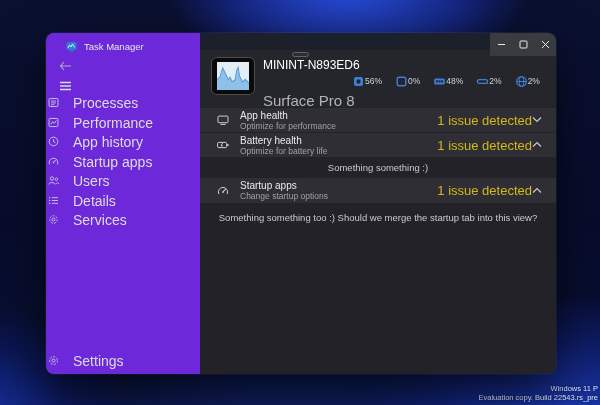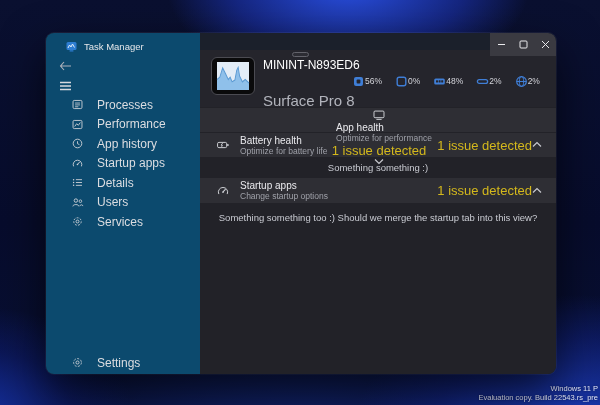--- a/index.html
+++ b/index.html
@@ -11,30 +11,30 @@
       radial-gradient(220px 160px at -4% 104%, #1733a8 0%, rgba(15,30,120,.5) 45%, rgba(6,10,45,0) 72%),
       radial-gradient(420px 300px at 50% 120%, #14297e 0%, rgba(10,20,90,0) 70%),
       linear-gradient(180deg,#0a1030 0%, #070c2c 55%, #081034 100%);}
   .watermark{position:absolute;right:2px;bottom:3px;text-align:right;color:#e7ecff;
     font-size:7.5px;line-height:9px;text-shadow:0 0 2px rgba(0,0,30,.6);}
   
   .window{position:absolute;left:46px;top:33px;width:510px;height:341px;border-radius:8px;
     background:#1b202b;box-shadow:0 18px 45px rgba(0,0,0,.65), 0 0 0 1px rgba(255,255,255,.07);
     overflow:hidden;}
   
-  .sidebar{position:absolute;left:0;top:0;width:154px;height:100%;background:#0c4a6e;color:#d7d9de;}
+  .sidebar{position:absolute;left:0;top:0;width:154px;height:100%;background:#6d28d9;color:#d7d9de;}
   .app-title{position:absolute;left:20px;top:8px;display:flex;align-items:center;gap:7px;
     font-size:9.5px;color:#e6e7ea;}
   .iconbtn{position:absolute;left:8px;width:22px;height:17px;display:flex;align-items:center;
     justify-content:center;background:none;border:0;padding:0;color:#aeb2bb;cursor:default;}
   .back{top:24px;}
   .navtoggle{top:44px;color:#d7d9de;}
   .nav{position:absolute;left:0;top:62px;width:100%;}
-  .nav-item{height:19.5px;display:flex;align-items:center;gap:12px;padding-left:24px;
-    font-size:12px;color:#dcdde1;cursor:default;}
+  .nav-item{height:19.5px;display:flex;align-items:flex-start;gap:12px;padding-left:0;
+    font-size:14px;color:#dcdde1;cursor:default;}
   .nav-item .ni{width:15px;height:15px;display:flex;align-items:center;justify-content:center;color:#cfd2d8;}
   .settings-item{position:absolute;left:0;top:320px;width:100%;}
   
   .main-panel{position:absolute;left:154px;top:17px;width:356px;height:324px;background:#222228;
     border-radius:0 0 8px 0;}
   .controls{position:absolute;left:444px;top:0;width:66px;height:23px;background:#3a3a41;
     border-radius:0 8px 0 0;display:flex;}
   .ctl{flex:1;display:flex;align-items:center;justify-content:center;color:#e9e9ec;cursor:default;}
   
   .header-card{position:absolute;left:0;top:0;width:356px;height:57px;background:#25252c;}
@@ -45,21 +45,21 @@
   .thumb svg{width:100%;height:100%;display:block;border-radius:2px;}
   .dev-name{position:absolute;left:63px;top:8px;font-size:12px;font-weight:normal;color:#ffffff;}
   .dev-model{position:absolute;left:63px;top:25px;font-size:15px;color:#b2b4bc;margin-top:17px;}
   .stats{position:absolute;left:152px;top:24px;height:14px;display:flex;align-items:center;gap:13px;}
   .stat{display:flex;align-items:center;}
   .stat .si{width:13px;height:13px;color:#3f7ed6;display:flex;}
   .stat .sv{font-size:8.5px;color:#d3d4da;}
   
   .rows{position:absolute;left:0;top:58px;width:356px;}
   .row{height:24px;background:#2e2e34;display:flex;align-items:center;padding:0 14px 0 16px;cursor:default;}
-  .row.mb{margin-bottom:1px;flex-direction:column;}
+  .row.mb{margin-bottom:1px;}
   .row .ri{width:14px;height:14px;color:#d2d4d9;display:flex;flex-shrink:0;}
   .row .rt{margin-left:10px;flex:1;min-width:0;}
   .row .rt .t1{font-size:10px;line-height:11px;color:#eaeaee;}
   .row .rt .t2{font-size:8.5px;line-height:10px;color:#9fa1a9;}
   .row .status{font-size:13px;color:#d4b81c;}
   .row .chev{width:10px;height:8px;color:#c7c8ce;display:flex;}
   .expand{display:flex;align-items:center;justify-content:center;font-size:9.5px;color:#c9cbd2;}
   .expand.e1{height:21px;}
   .expand.e2{height:28px;}
   svg{overflow:visible;}
@@ -134,38 +134,38 @@
                 <path d="M3.2 11.5 A5.3 5.3 0 1 1 12.8 11.5" stroke="currentColor" stroke-width="1.1" fill="none"></path>
                 <path d="M8 9 L11 5.8" stroke="currentColor" stroke-width="1.2"></path>
                 <circle cx="8" cy="9.2" r="1" fill="currentColor"></circle>
               </svg>
             </span>
           <span>Startup apps</span>
         </div>
         <div class="nav-item">
           <span class="ni">
               <svg width="13" height="13" viewBox="0 0 16 16">
+                <circle cx="6" cy="5.6" r="2.1" stroke="currentColor" stroke-width="1.1" fill="none"></circle>
+                <path d="M2.3 12.8 c0-3 7.4-3 7.4 0" stroke="currentColor" stroke-width="1.1" fill="none"></path>
+                <circle cx="11.6" cy="6.4" r="1.6" stroke="currentColor" stroke-width="1" fill="none"></circle>
+                <path d="M10.8 12.4 c.6-2.2 3.6-2 3.9 0" stroke="currentColor" stroke-width="1" fill="none"></path>
+              </svg>
+            </span>
+          <span>Users</span>
+        </div>
+        <div class="nav-item">
+          <span class="ni">
+              <svg width="13" height="13" viewBox="0 0 16 16">
                 <circle cx="3.2" cy="4.5" r="0.9" fill="currentColor"></circle>
                 <circle cx="3.2" cy="8" r="0.9" fill="currentColor"></circle>
                 <circle cx="3.2" cy="11.5" r="0.9" fill="currentColor"></circle>
                 <path d="M6 4.5 H13.5 M6 8 H13.5 M6 11.5 H13.5" stroke="currentColor" stroke-width="1.1"></path>
               </svg>
             </span>
           <span>Details</span>
-        </div>
-        <div class="nav-item">
-          <span class="ni">
-              <svg width="13" height="13" viewBox="0 0 16 16">
-                <circle cx="6" cy="5.6" r="2.1" stroke="currentColor" stroke-width="1.1" fill="none"></circle>
-                <path d="M2.3 12.8 c0-3 7.4-3 7.4 0" stroke="currentColor" stroke-width="1.1" fill="none"></path>
-                <circle cx="11.6" cy="6.4" r="1.6" stroke="currentColor" stroke-width="1" fill="none"></circle>
-                <path d="M10.8 12.4 c.6-2.2 3.6-2 3.9 0" stroke="currentColor" stroke-width="1" fill="none"></path>
-              </svg>
-            </span>
-          <span>Users</span>
         </div>
         <div class="nav-item">
           <span class="ni">
               <svg width="13" height="13" viewBox="0 0 16 16">
                 <circle cx="8" cy="8" r="4.6" stroke="currentColor" stroke-width="1.1" fill="none" stroke-dasharray="2.4 1.6"></circle>
                 <circle cx="8" cy="8" r="1.8" stroke="currentColor" stroke-width="1.1" fill="none"></circle>
               </svg>
             </span>
           <span>Services</span>
         </div>

